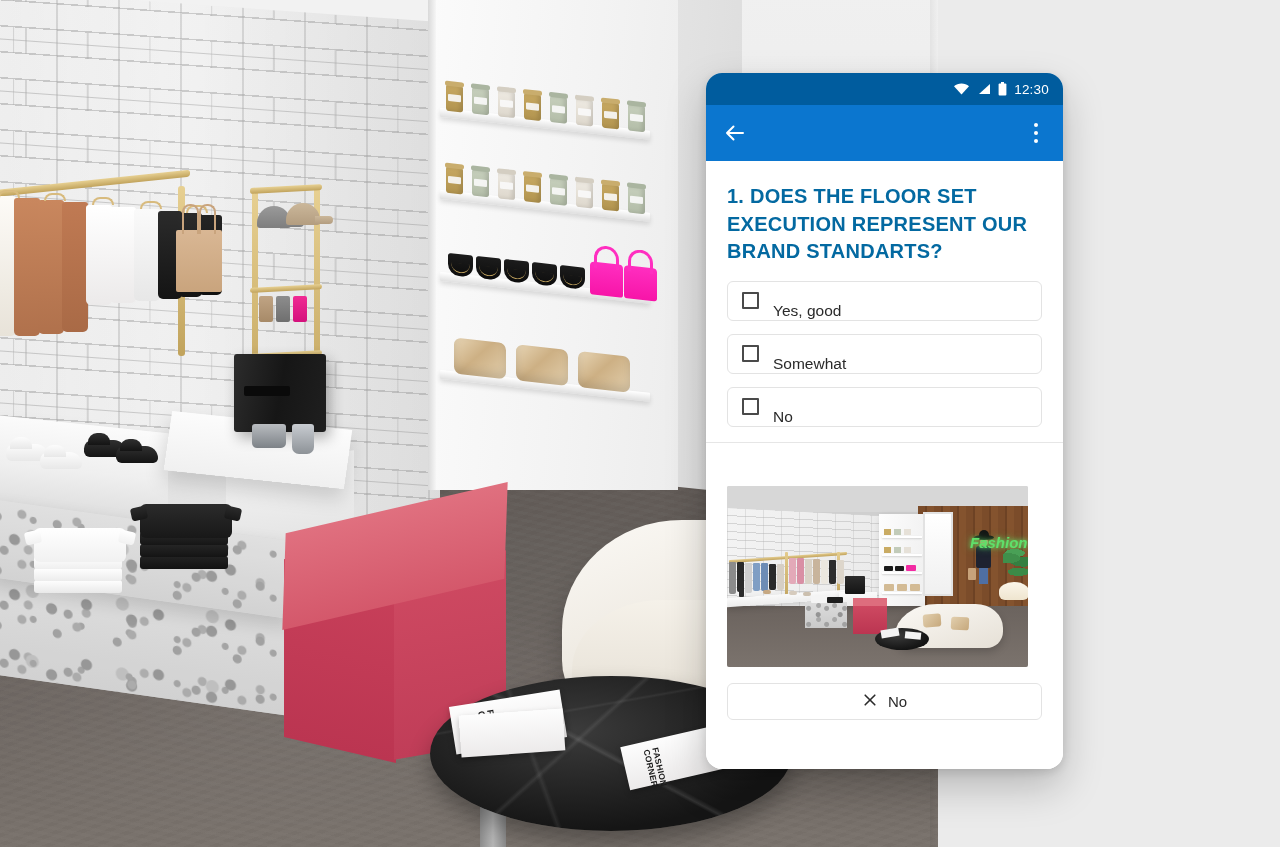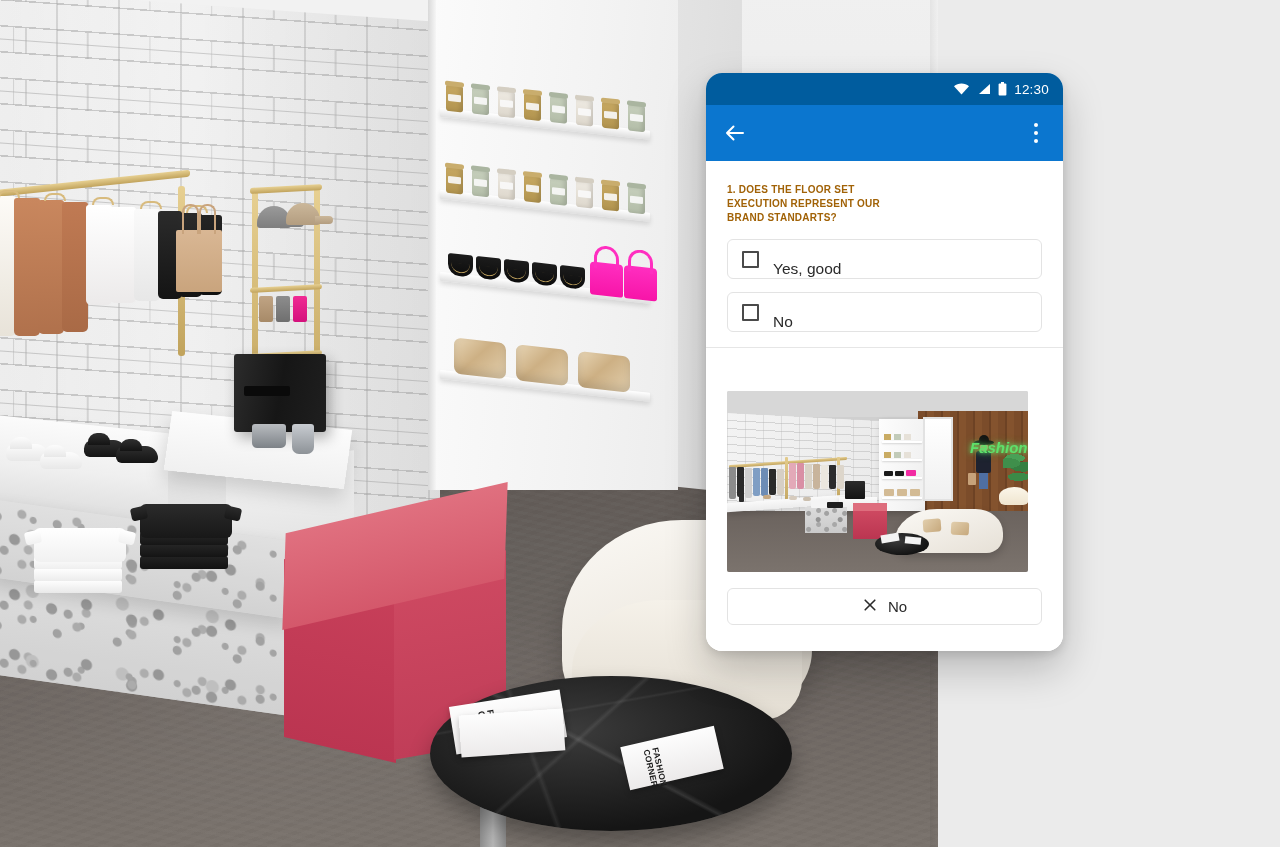--- a/index.html
+++ b/index.html
@@ -161,21 +161,21 @@
   .table-leg { position: absolute; left: 480px; top: 800px; width: 26px; height: 47px; background: linear-gradient(90deg, #8c8c8c, #b6b6b6, #8a8a8a); }
 
   .mag { position: absolute; background: linear-gradient(#fdfdfd, #eceaea); box-shadow: 0 3px 6px rgba(0,0,0,.25); }
   .mag-title { position: absolute; font-weight: bold; color: #1a1a1a; letter-spacing: .3px; line-height: 1.05; }
 
   
   .scene-right-edge { position: absolute; left: 930px; top: 0; width: 8px; height: 847px; background: linear-gradient(90deg, rgba(0,0,0,.05), rgba(255,255,255,0)); }
 
   
   .phone {
-    position: absolute; left: 706px; top: 73px; width: 357px; height: 578px;
+    position: absolute; left: 706px; top: 73px; width: 357px; height: 696px;
     background: #ffffff; border-radius: 16px;
     box-shadow: 0 18px 40px rgba(0,0,0,.22), 0 3px 10px rgba(0,0,0,.12);
     overflow: hidden; display: flex; flex-direction: column;
   }
   .statusbar {
     height: 32px; background: #005c9e; display: flex; align-items: center;
     justify-content: flex-end; padding-right: 14px; gap: 7px; flex: none;
   }
   .sb-time { color: #fff; font-size: 13.5px; letter-spacing: .2px; }
   .ic-wifi { width: 17px; height: 12px; position: relative; }
@@ -184,21 +184,21 @@
   .appbar { height: 56px; background: #0b76cf; display: flex; align-items: center;
     justify-content: space-between; padding: 0 16px; flex: none; }
   .back-btn { width: 26px; height: 26px; cursor: pointer; }
   .more-btn { width: 22px; height: 26px; display: flex; flex-direction: column;
     align-items: center; justify-content: center; gap: 4px; cursor: pointer; }
   .more-btn i { width: 4px; height: 4px; background: #fff; border-radius: 50%; display: block; }
 
   .body-scroll { flex: 1; overflow: hidden; background: #fff; }
   .qblock { padding: 22px 21px 0 21px; }
   .qtitle {
-    font-size: 10px; font-weight: bold; color: #a16207;
+    font-size: 20px; font-weight: bold; color: #0369a1;
     letter-spacing: .25px; line-height: 1.38; text-transform: uppercase;
     white-space: pre-line;
   }
   .options { margin-top: 15px; }
   .option {
     display: flex; align-items: center; gap: 14px;
     border: 1px solid #e3e3e3; border-radius: 6px;
     height: 40px; padding: 0 14px; margin-bottom: 13px; cursor: pointer;
     background: #fff;
   }
@@ -493,20 +493,24 @@
         <div class="qtitle">1. DOES THE FLOOR SET
 EXECUTION REPRESENT OUR
 BRAND STANDARTS?</div>
         <div class="options">
           <div class="option">
             <span class="checkbox"></span>
             <span class="option-label">Yes, good</span>
           </div>
           <div class="option">
             <span class="checkbox"></span>
+            <span class="option-label">Somewhat</span>
+          </div>
+          <div class="option">
+            <span class="checkbox"></span>
             <span class="option-label">No</span>
           </div>
         </div>
       </div>
 
       <div class="divider"></div>
 
       <div class="qblock" style="padding-top:28px;">
 
         <div class="thumb">

